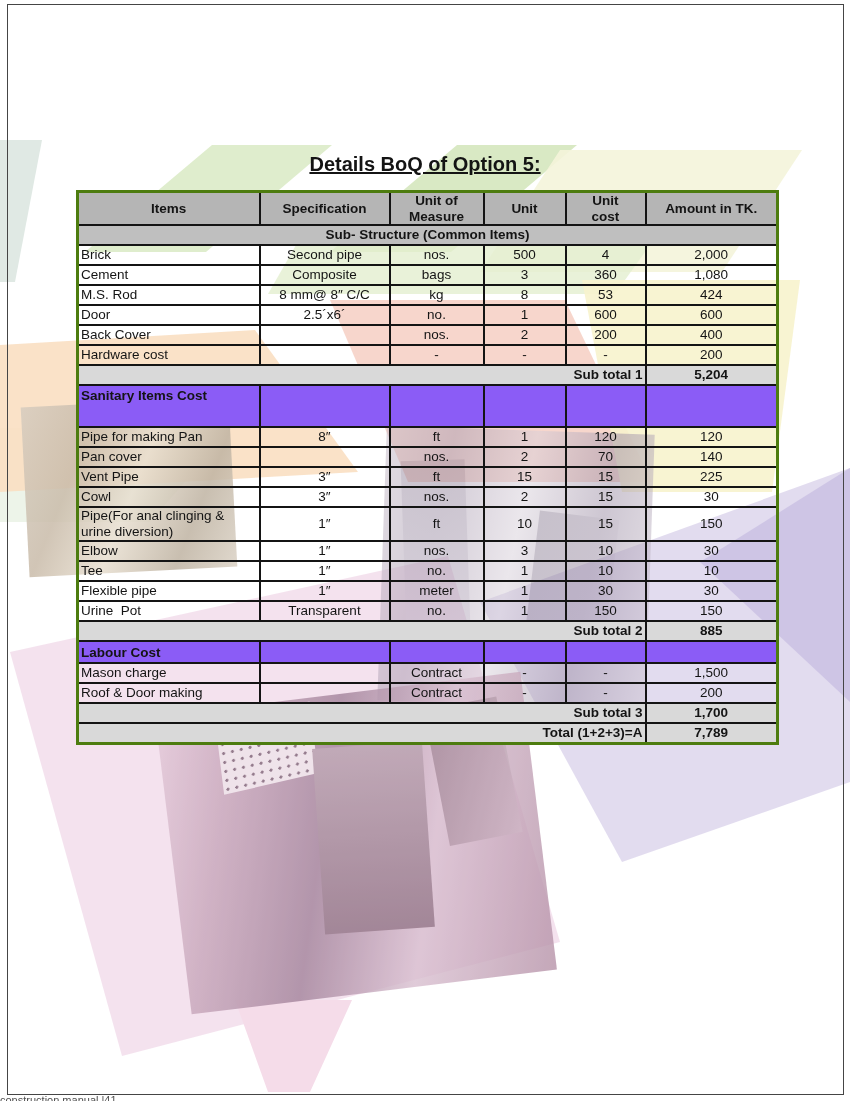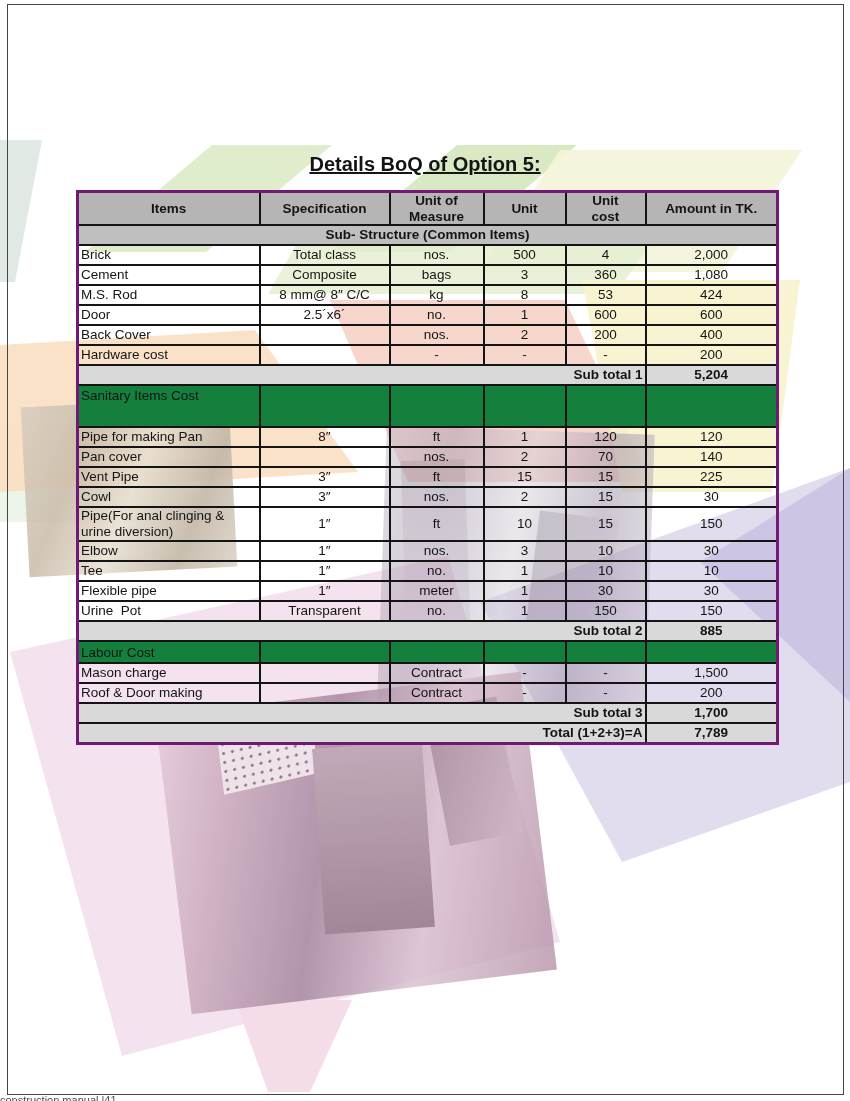--- a/index.html
+++ b/index.html
@@ -43,32 +43,32 @@
     background:linear-gradient(115deg,#9c7f90,#c7abbc);transform:rotate(-4deg);}
 
   .title{
     position:absolute;left:0;top:153px;width:850px;text-align:center;
     font-size:20px;font-weight:bold;text-decoration:underline;z-index:2;
   }
   table.boq{
     position:absolute;left:76px;top:190px;width:700px;z-index:2;
     border-collapse:collapse;table-layout:fixed;
     font-size:13.5px;line-height:1.2;color:#141414;
-    border:3px solid #701a75;
+    border:3px solid #4d7c0f;
   }
   table.boq td,table.boq th{border:2px solid #141414;padding:0 2px;overflow:hidden;}
   table.boq th{
     background:#b5b5b5;font-weight:bold;text-align:center;height:31px;line-height:1.15;
   }
   th.unitcost span{display:inline-block;max-width:2.8em;}
   tr.banner td{background:#bfbfbf;font-weight:bold;text-align:center;height:18px;}
   tr.data td{height:18px;text-align:center;background:transparent;}
   tr.data.tall td{height:31px;}
   td.item{text-align:left !important;padding:1px 5px;white-space:pre-wrap;}
-  tr.section td{background:#15803d;font-weight:normal;height:18px;}
+  tr.section td{background:#8b5cf6;font-weight:bold;height:18px;}
   tr.section.tall td{height:38px;vertical-align:top;}
   tr.section td.item{padding-top:2px;}
   tr.subtotal td,tr.total td{background:#d9d9d9;font-weight:bold;height:18px;}
   td.sublabel{text-align:right;padding-right:7px;margin-top:20px;}
   td.amount{text-align:center;margin-left:20px;}
   .footer{
     position:absolute;left:0;top:1094px;width:850px;text-align:left;
     font-size:11px;color:#4f4f4f;z-index:2;
   }
   col.c1{width:182px}col.c2{width:130px}col.c3{width:94px}
@@ -127,21 +127,21 @@
           <th class="unitcost"><span>Unit cost</span></th>
           <th><span>Amount in TK.</span></th>
         </tr>
       </thead>
     <tbody>
         <tr class="banner">
           <td class="bannercell" colspan="6">Sub- Structure (Common Items)</td>
         </tr>
         <tr class="data">
           <td class="item">Brick</td>
-          <td class="num">Total class</td>
+          <td class="num">Second pipe</td>
           <td class="num">nos.</td>
           <td class="num">500</td>
           <td class="num">4</td>
           <td class="num">2,000</td>
         </tr>
         <tr class="data">
           <td class="item">Cement</td>
           <td class="num">Composite</td>
           <td class="num">bags</td>
           <td class="num">3</td>

